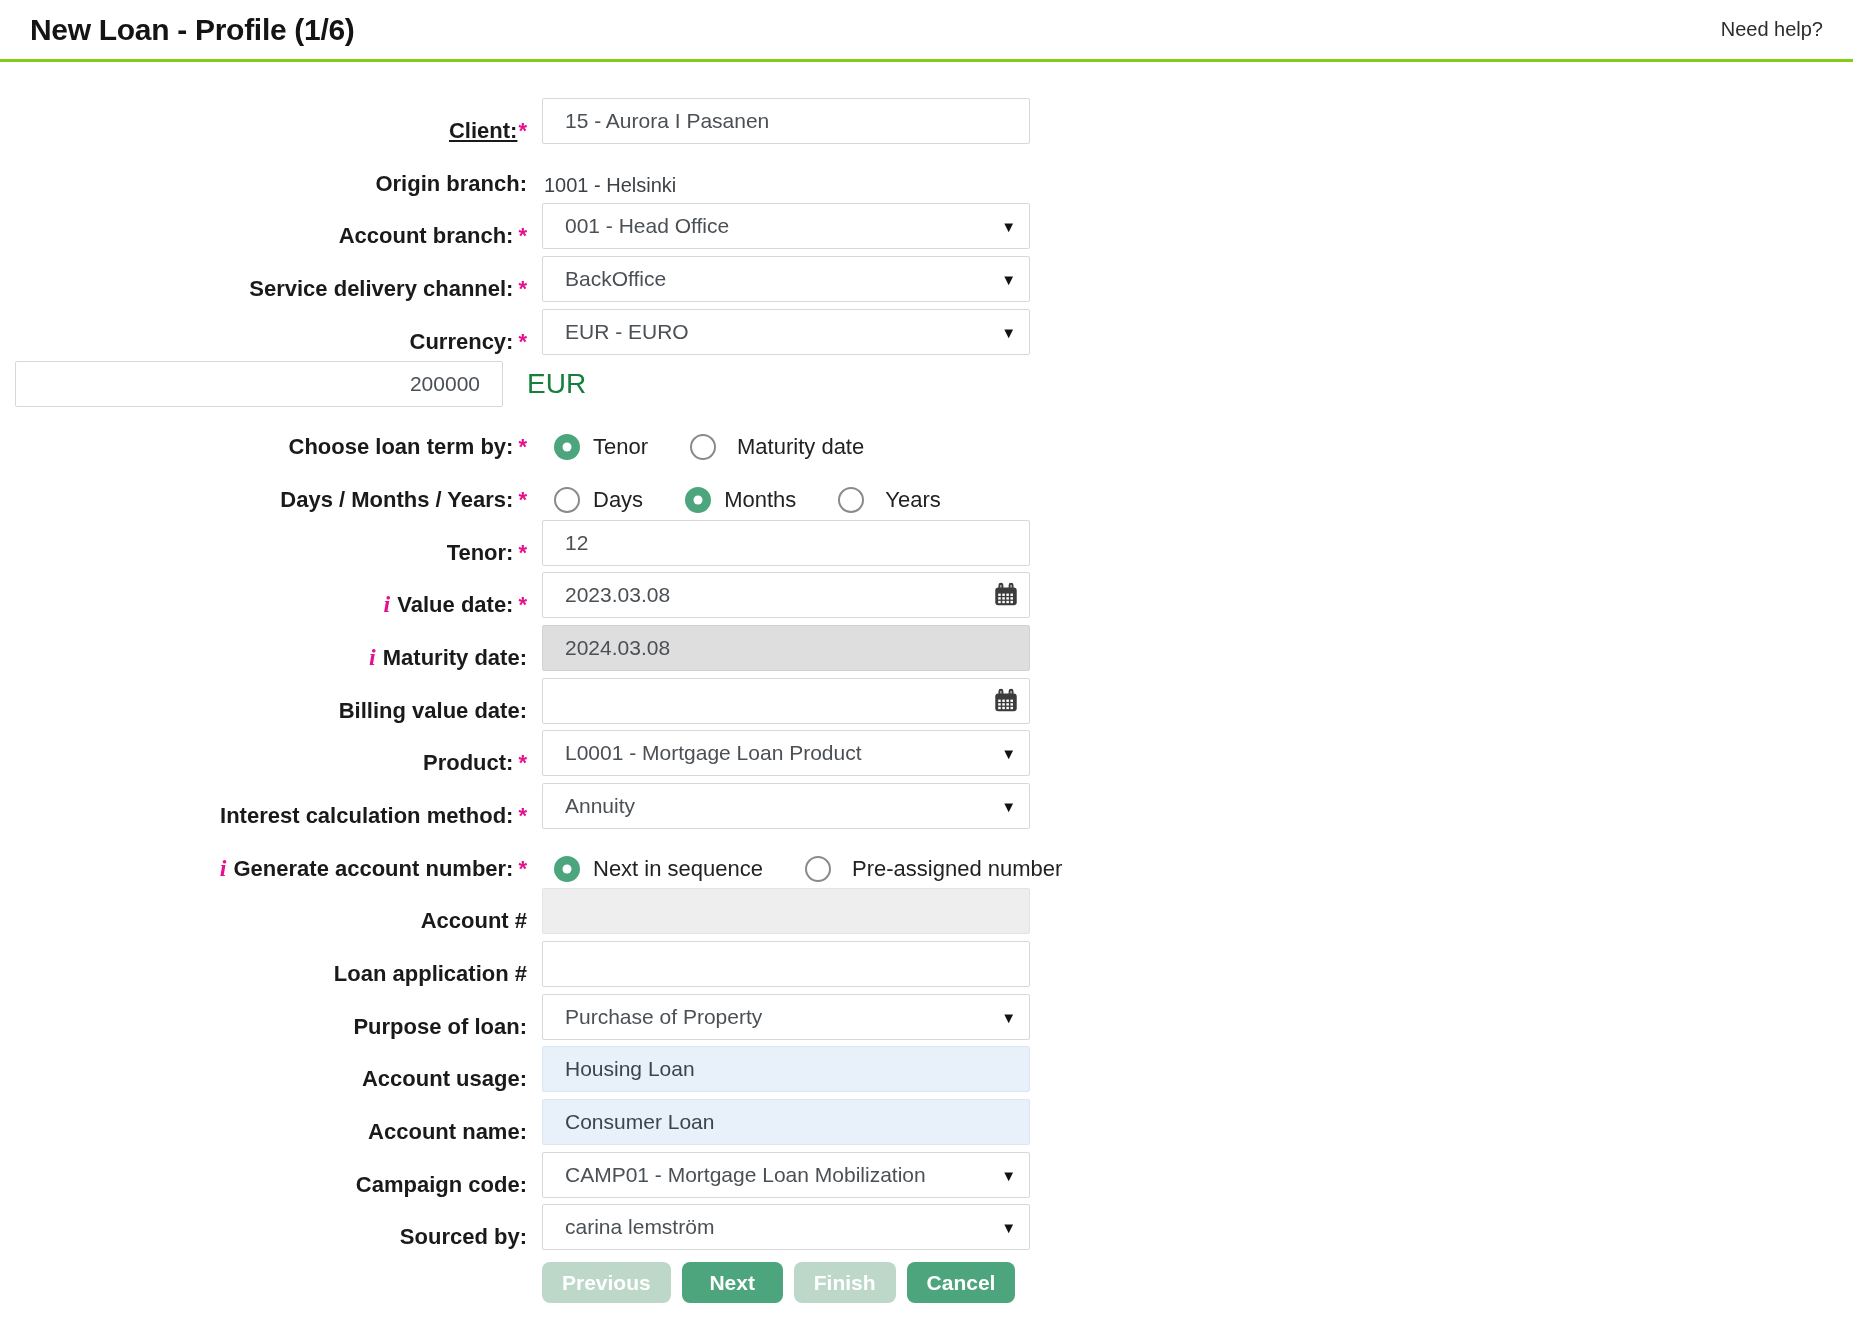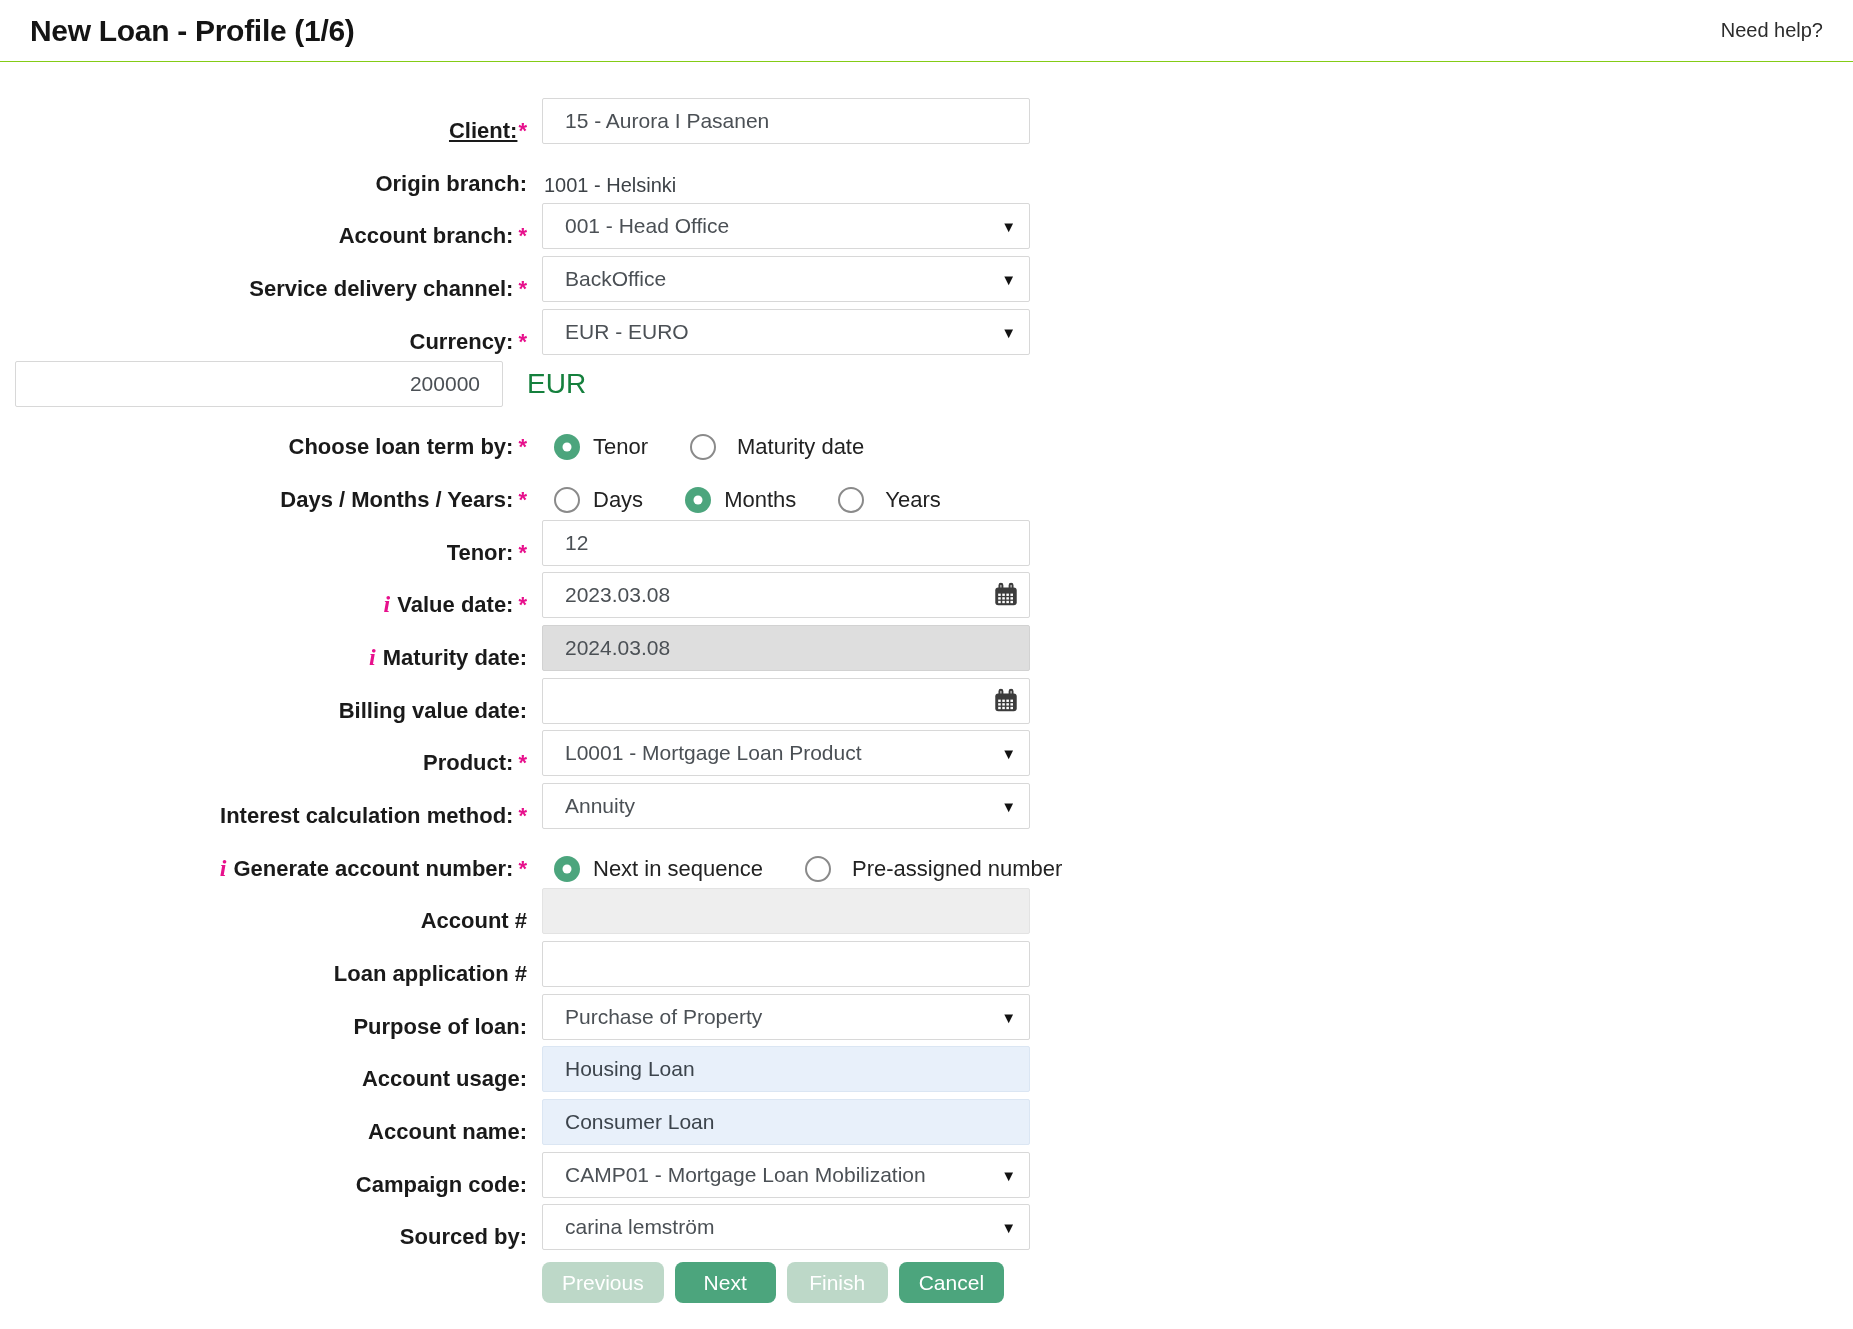--- a/index.html
+++ b/index.html
@@ -1,18 +1,18 @@
 <!DOCTYPE html>
 <html><head>
 <meta charset="utf-8">
 <style>
   html,body{margin:0;padding:0;background:#fff;}
   body{width:1853px;height:1329px;font-family:"Liberation Sans",sans-serif;overflow:hidden;}
 
-  .header{display:flex;justify-content:space-between;align-items:center;height:62px;padding:0 30px;border-bottom:1px solid #84cc16;box-sizing:border-box;}
+  .header{display:flex;justify-content:space-between;align-items:center;height:62px;padding:0 30px;border-bottom:3px solid #84cc16;box-sizing:border-box;}
   .title{font-size:30px;font-weight:bold;color:#141414;letter-spacing:-0.3px;}
   .help{font-size:20px;color:#2c2c2c;cursor:pointer;}
 
   .form{padding-top:36px;}
   .row{display:flex;align-items:flex-end;height:46px;margin-bottom:6.7px;}
   .label-cell{width:527px;flex:none;text-align:right;font-size:22px;font-weight:bold;color:#1a1a1a;white-space:nowrap;}
   .label-cell .u{text-decoration:underline;}
   .req{color:#e7108c;font-weight:bold;font-size:22px;margin-left:5px;}
   .req.tight{margin-left:1px;}
   .info{color:#e7108c;font-style:italic;font-weight:bold;font-family:"Liberation Serif",serif;font-size:24px;margin-right:7px;}
@@ -37,21 +37,21 @@
 
   .radio-cell{padding-left:12px;}
   .radio-opt{display:flex;align-items:center;margin-right:42px;cursor:pointer;}
   .radio-opt:last-child{margin-right:0;gap:8px;}
   .dot{width:26px;height:26px;border-radius:50%;border:2px solid #8a8a8a;background:#fff;box-sizing:border-box;margin-right:13px;flex:none;position:relative;}
   .dot.sel{border:none;background:#4ca57d;}
   .dot.sel::after{content:"";position:absolute;left:50%;top:50%;transform:translate(-50%,-50%);width:9px;height:9px;border-radius:50%;background:#fff;}
   .radio-label{font-size:22px;color:#222;}
 
   .btnrow{display:flex;gap:11px;margin-left:542px;margin-top:12px;}
-  .btn{height:41px;min-width:101px;padding:0 20px;border:none;border-radius:8px;background:#4ca57d;color:#fff;font-family:"Liberation Sans",sans-serif;font-size:21px;font-weight:normal;display:flex;align-items:center;justify-content:center;cursor:pointer;}
+  .btn{height:41px;min-width:101px;padding:0 20px;border:none;border-radius:8px;background:#4ca57d;color:#fff;font-family:"Liberation Sans",sans-serif;font-size:21px;font-weight:bold;display:flex;align-items:center;justify-content:center;cursor:pointer;}
   .btn.disabled{background:#bdd8c8;cursor:default;}
 </style>
 </head>
 <body>
 
 <div class="header">
   <div class="title">New Loan - Profile (1/6)</div>
   <div class="help">Need help?</div>
 </div>
 

